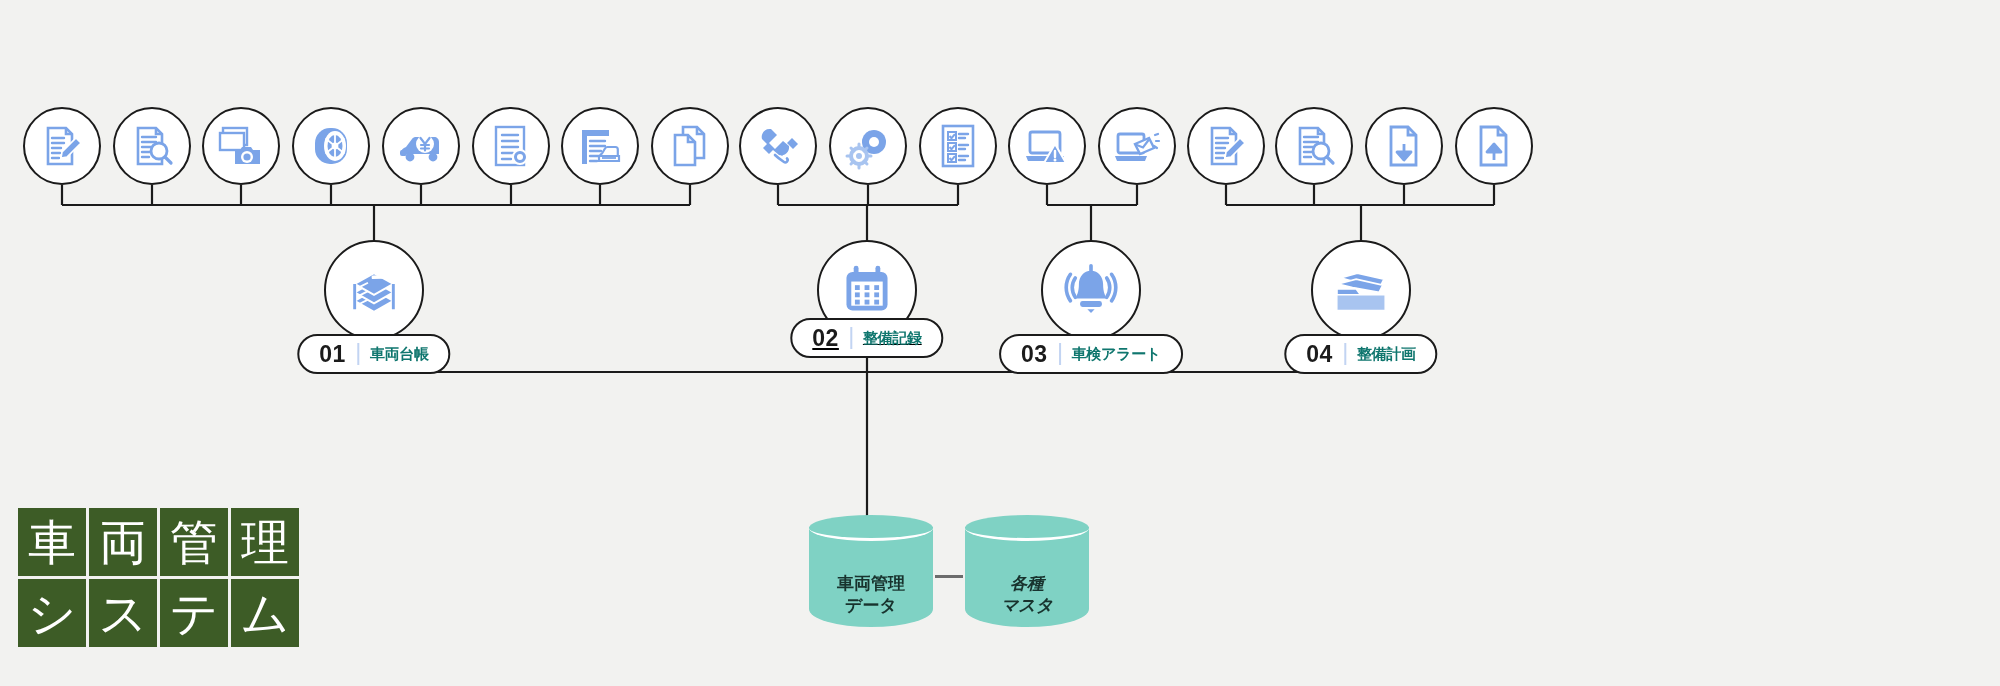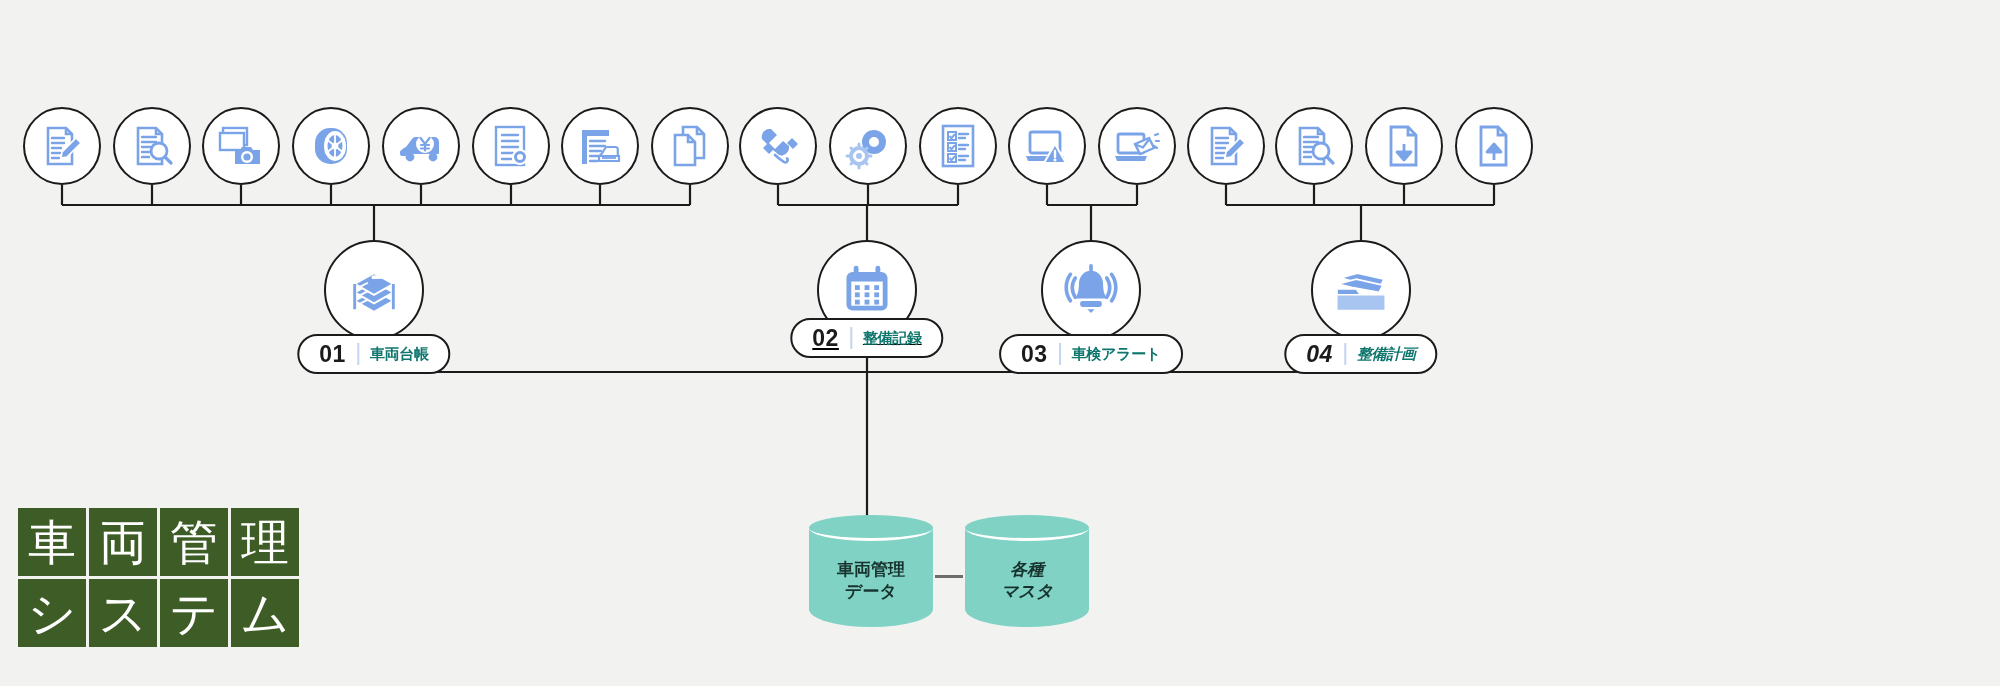--- a/index.html
+++ b/index.html
@@ -80,21 +80,21 @@
   }
   .db-top {
     position: absolute; left: 0; top: 0;
     width: 124px; height: 26px;
     background: #7fd2c4;
     border-radius: 50%;
     border-bottom: 3px solid #ffffff;
   }
   .db-text {
     position: absolute;
-    left: 0; top: 44px; width: 124px;
+    left: 0; top: 58px; width: 124px;
     text-align: center;
     font-size: 17px; line-height: 1.3; font-weight: 700; color: #18332e;
     white-space: pre-line;
     z-index: 3;
   }
   .db-link {
     position: absolute;
     height: 3px; background: #6c6c6c;
   }
 
@@ -426,21 +426,21 @@
 
   <div class="module" style="left:1311px; top:240px; width:100px;">
     <div class="module-circle" style="top:0;">
       <svg viewBox="0 0 48 48" fill="none">
         <path d="M7 14l14-4 22 5-3 6-22-4z" fill="#7ba4e8" stroke="#fff" stroke-width="1.4"></path>
         <path d="M5 19l15-4 22 5-3 6-22-4z" fill="#7ba4e8" stroke="#fff" stroke-width="1.4"></path>
         <path d="M4 23h16l3 4h21v14H4z" fill="#7ba4e8" stroke="#fff" stroke-width="1.6"></path>
         <path d="M4 28h40v13H4z" fill="#a8c4f0" stroke="#fff" stroke-width="1.2"></path>
       </svg>
     </div>
-    <div class="module-pill" style="top:94px;font-style:italic;">
+    <div class="module-pill" style="top:94px;">
       <span class="module-num">04</span>
       <span class="module-div"></span>
       <span class="module-name">整備計画</span>
     </div>
   </div>
 
   <div class="db-wrap" style="left:809px; top:515px;">
     <div class="db" style="left:0; top:0;">
       <div class="db-body"></div>
       <div class="db-top"></div>

